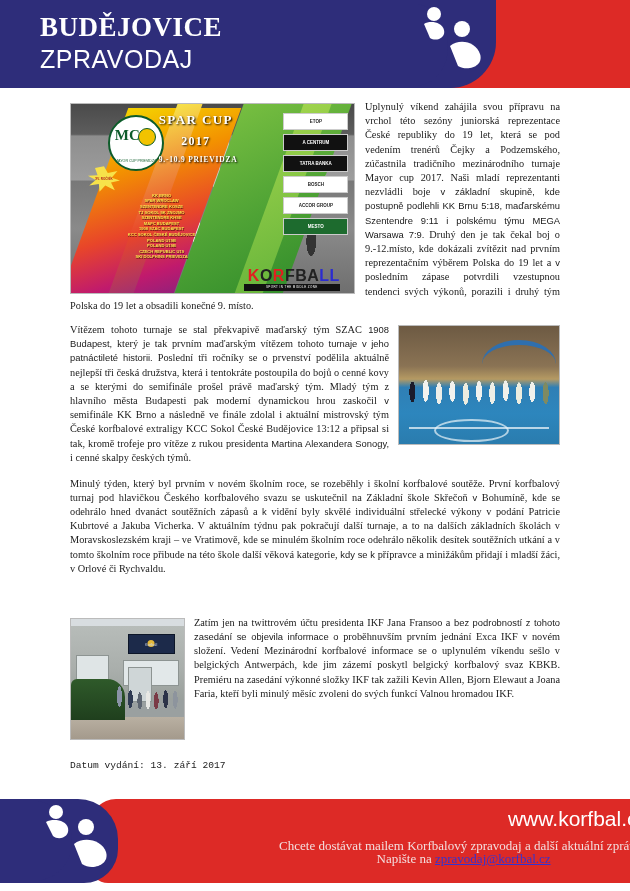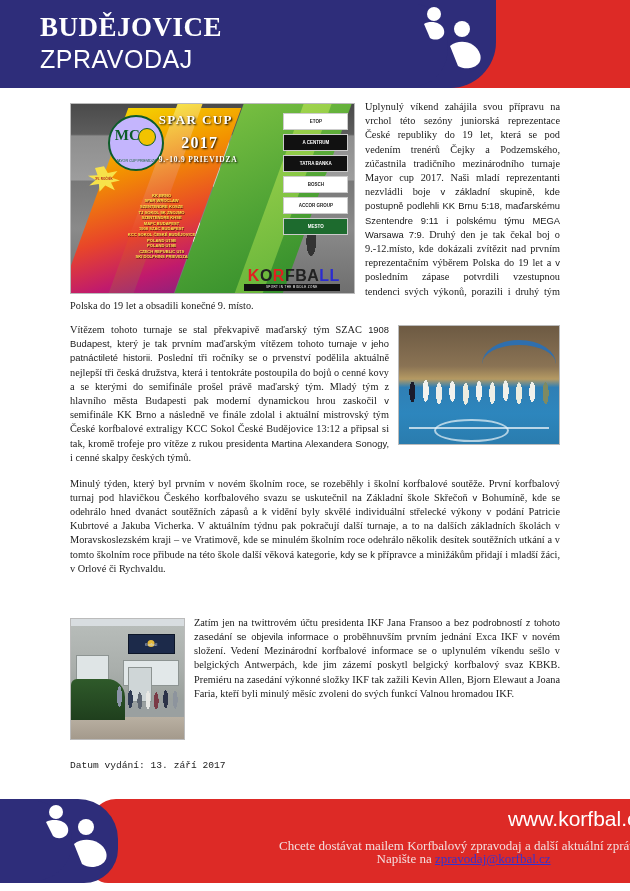--- a/index.html
+++ b/index.html
@@ -86,25 +86,25 @@
   .pa-lgreen2{position:absolute;right:20%;top:-14%;width:10%;height:128%;
      background:linear-gradient(150deg,#a8d84f,#64b43a);transform:skewX(-20deg);opacity:.95;}
   .pa-lrain{position:absolute;left:-6%;bottom:-10%;width:40%;height:108%;
      background:linear-gradient(160deg,#f5d300 0%,#f39200 28%,#e8452a 58%,#c01a6d 80%,#7b2382 100%);
      transform:skewX(-20deg);transform-origin:bottom left;}
   .pa-lrain2{position:absolute;left:24%;bottom:-12%;width:9%;height:112%;
      background:linear-gradient(160deg,#f7e24a,#e8452a 60%,#8d2a86);transform:skewX(-20deg);}
   .pa-title{position:absolute;left:31%;top:4%;color:#fff;font-family:"Liberation Serif",serif;
      font-weight:bold;font-size:13px;letter-spacing:1.4px;text-shadow:1px 1px 2px #000;}
   .pa-year{position:absolute;left:39%;top:16%;color:#fff;font-family:"Liberation Serif",serif;
-     font-weight:bold;font-size:16px;letter-spacing:1.2px;text-shadow:1px 1px 2px #000;}
+     font-weight:bold;font-size:12px;letter-spacing:1.2px;text-shadow:1px 1px 2px #000;}
   .pa-date{position:absolute;left:31%;top:27%;color:#fff;font-family:"Liberation Serif",serif;
      font-weight:bold;font-size:7.5px;letter-spacing:.8px;text-shadow:1px 1px 2px #000;}
   .pa-badge{position:absolute;left:13%;top:6%;width:56px;height:56px;border-radius:50%;
-     background:#c4b5fd;border:2px solid #0d5c2a;box-sizing:border-box;overflow:hidden;}
+     background:#ffffff;border:2px solid #0d5c2a;box-sizing:border-box;overflow:hidden;}
   .pa-badge .bt{position:absolute;left:5px;top:10px;font-family:"Liberation Serif",serif;
      font-weight:bold;font-size:15px;color:#0d5c2a;}
   .pa-badge .bb{position:absolute;left:0;bottom:6px;width:100%;text-align:center;
      font-size:3.6px;color:#0d5c2a;line-height:4.6px;font-family:"Liberation Sans",sans-serif;}
   .pa-badge .bg2{position:absolute;right:6px;top:11px;width:16px;height:16px;border-radius:50%;
      background:#f2c300;border:1px solid #0d5c2a;}
   .pa-teams{position:absolute;left:6%;top:47%;width:52%;text-align:center;color:#f7e24a;
      font-family:"Liberation Sans",sans-serif;font-weight:bold;font-size:4.1px;line-height:5.6px;
      text-shadow:.5px .5px 0 #5a1010;}
   .pa-star{position:absolute;left:6%;top:33%;width:32px;height:26px;background:#f7e24a;

